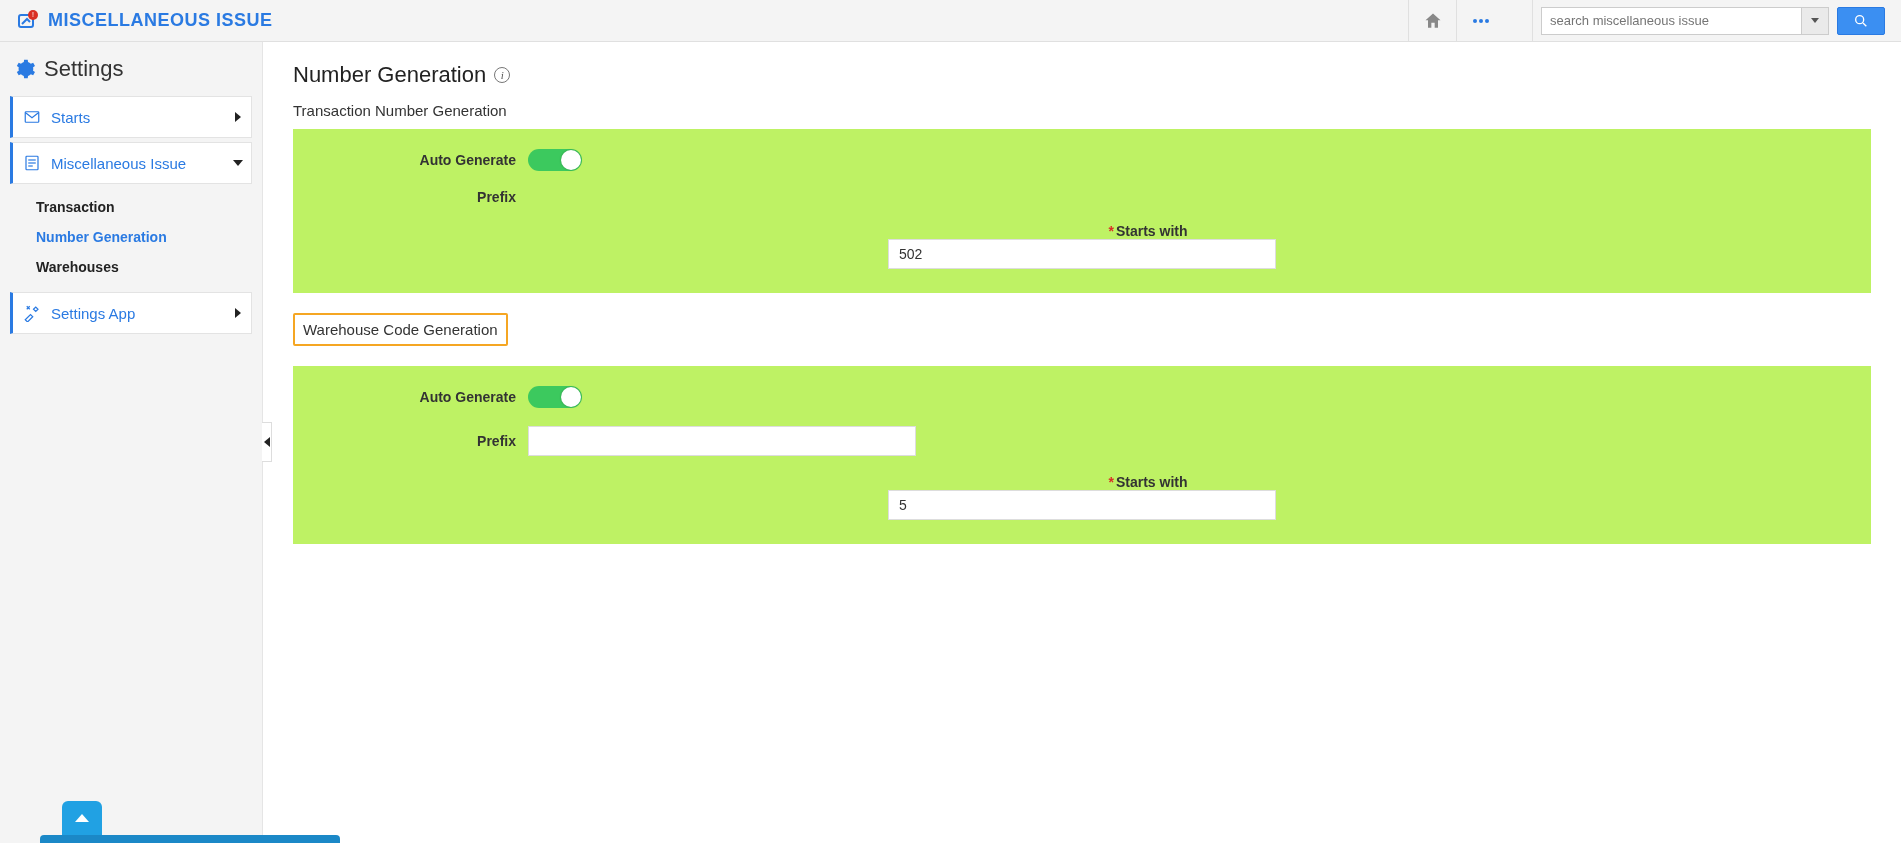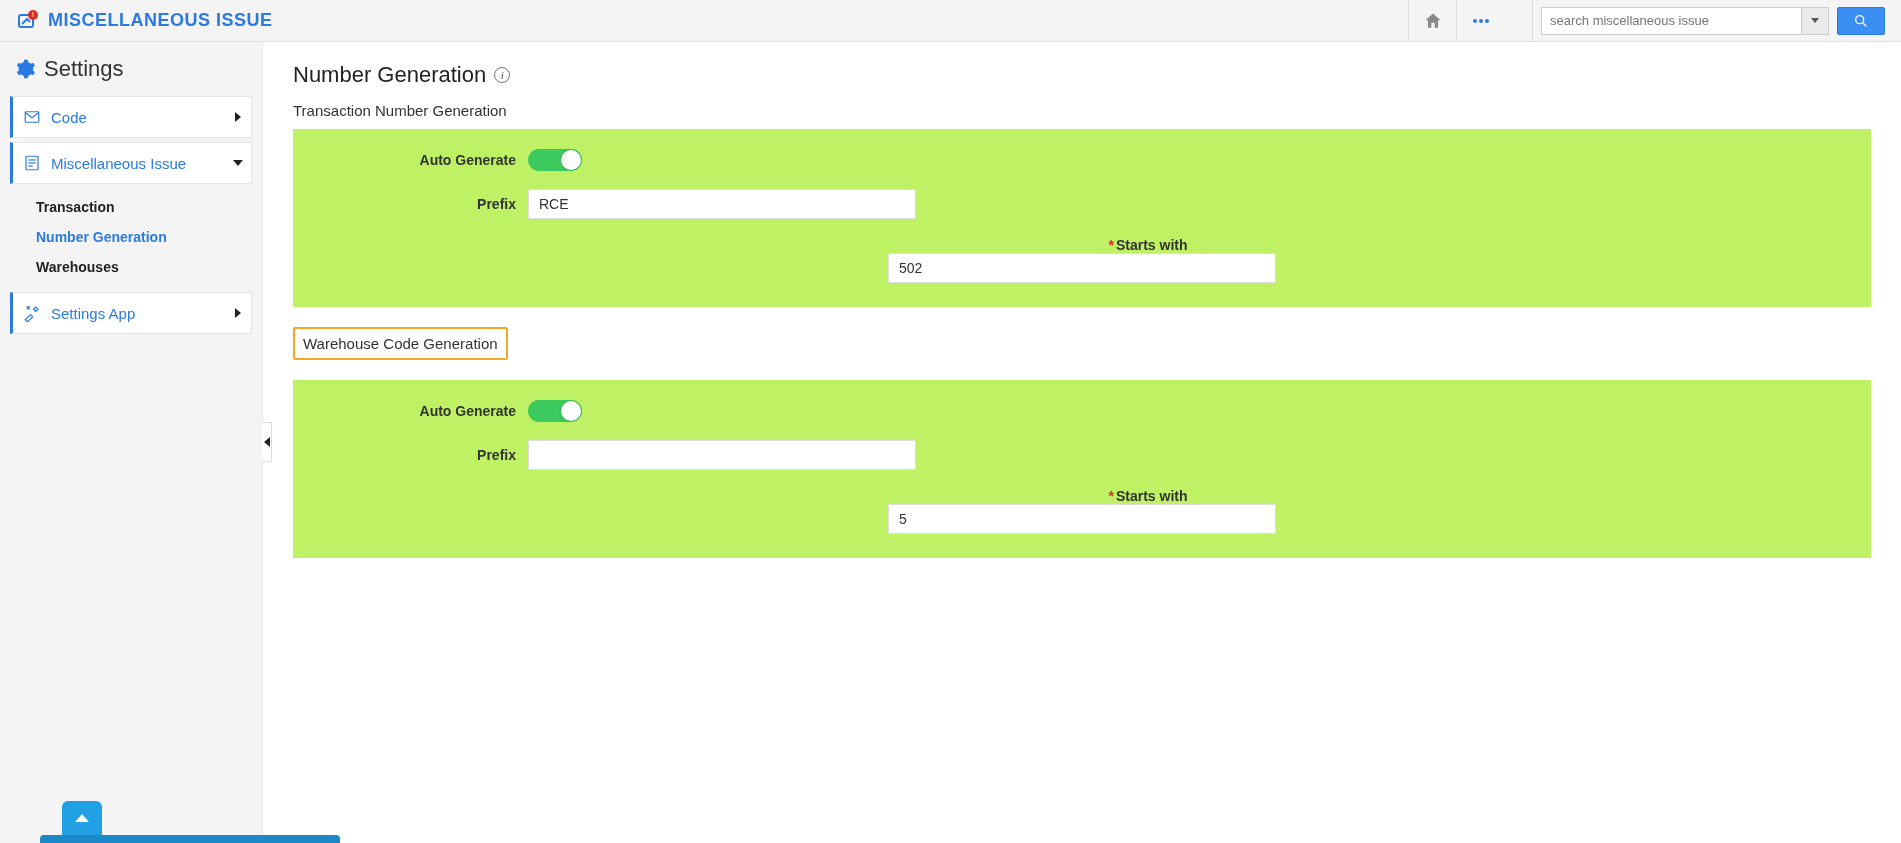--- a/index.html
+++ b/index.html
@@ -158,21 +158,21 @@
         </svg>
       <span>Settings</span>
     </div>
 
 
     <div class="nav-item">
       <svg class="nav-icon" viewBox="0 0 24 24">
           <rect x="3" y="5" width="18" height="14" rx="1"></rect>
           <polyline points="3,6 12,13 21,6"></polyline>
         </svg>
-      <span class="nav-label">Code</span>
+      <span class="nav-label">Starts</span>
       <span class="chev"></span>
     </div>
 
     <div class="nav-item expanded">
       <svg class="nav-icon" viewBox="0 0 24 24">
           <rect x="4" y="3" width="16" height="18" rx="1"></rect>
           <line x1="7" y1="8" x2="17" y2="8"></line>
           <line x1="7" y1="12" x2="17" y2="12"></line>
           <line x1="7" y1="16" x2="13" y2="16"></line>
         </svg>
@@ -208,21 +208,20 @@
     <div class="section-title">Transaction Number Generation</div>
     <div class="form-panel">
       <div class="form-row">
         <div class="form-label">Auto Generate</div>
         <div class="toggle">
             <div class="knob"></div>
           </div>
       </div>
       <div class="form-row">
         <div class="form-label">Prefix</div>
-        <input class="form-control" type="text" value="RCE" style="">
       </div>
       <div class="form-row">
         <div class="form-label"><span class="req">*</span><span>Starts with</span></div>
         <input class="form-control" type="text" value="502" style="">
       </div>
     </div>
 
     
     <div style="height:6px"></div>
     <span class="section-title highlight">Warehouse Code Generation</span>

